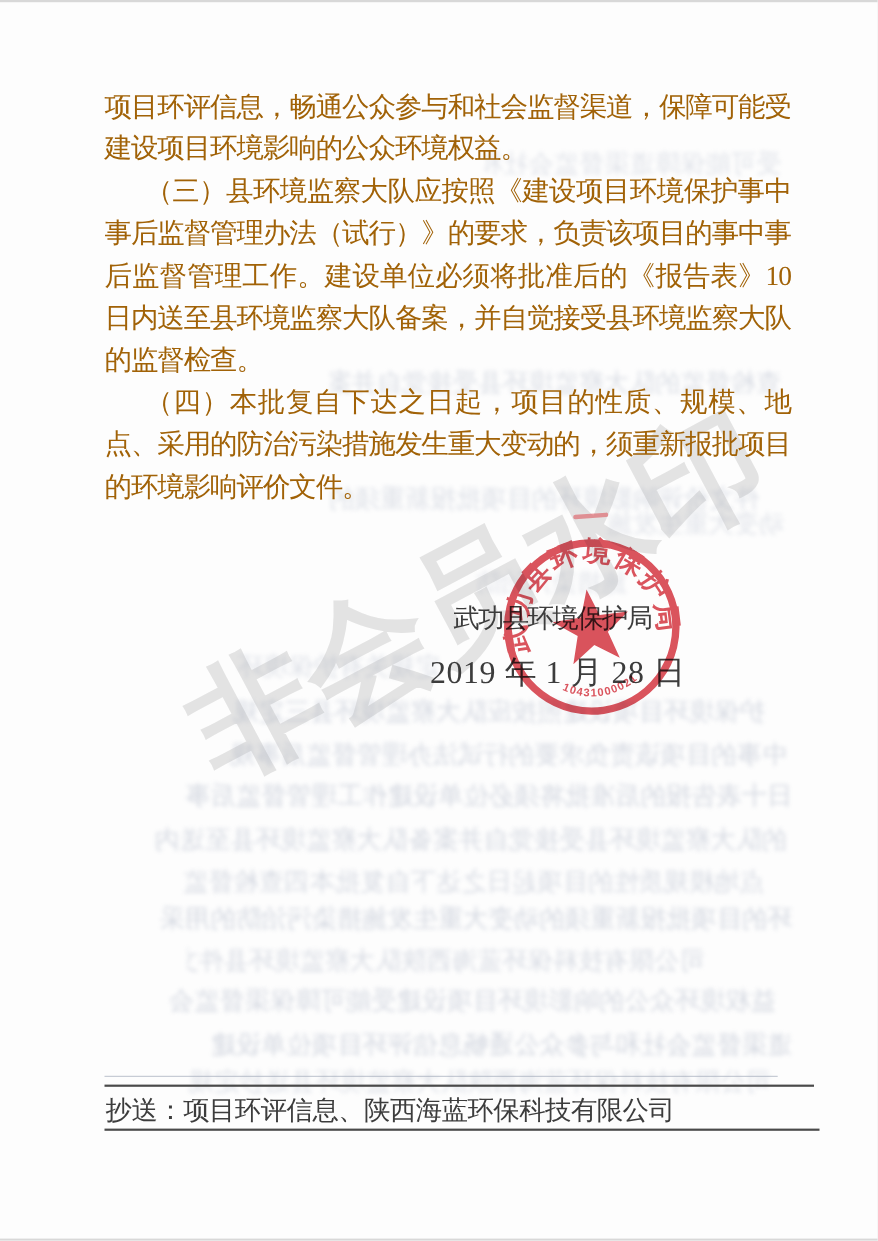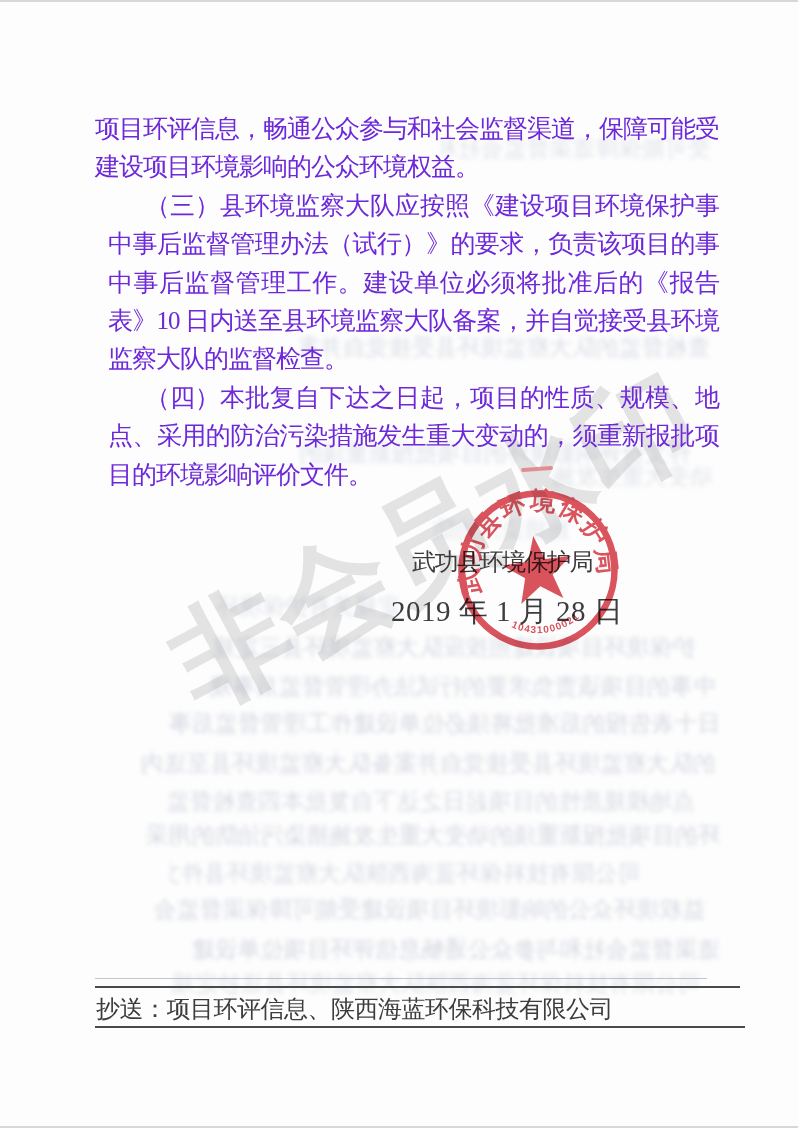--- a/index.html
+++ b/index.html
@@ -26,26 +26,26 @@
   #bleed-layer{position:absolute;inset:0;z-index:1;}
   .ghost{
     position:absolute;height:30px;line-height:30px;font-size:23px;
     color:#96a0b6;white-space:nowrap;overflow:hidden;
     transform:scaleX(-1);filter:blur(2px);
     font-family:"Liberation Serif","DejaVu Serif",serif;
   }
 
   
   .main-text{
-    position:absolute;left:95px;top:110px;width:624px;z-index:2;
-    font-size:25px;line-height:38.4px;color:#6d28d9;
+    position:absolute;left:95px;top:79px;width:624px;z-index:2;
+    font-size:25px;line-height:38.4px;color:#a16207;
     text-align:justify;text-justify:inter-ideograph;letter-spacing:-1px;
   }
   .main-text p{margin:0;}
-  .main-text p.indent{text-indent:37px;margin-left:13px;}
+  .main-text p.indent{text-indent:37px;}
 
   .sig-org{
     position:absolute;left:412px;top:546px;z-index:2;
     font-size:24px;color:#3c3c3c;letter-spacing:-1.5px;white-space:nowrap;
   }
   .sig-date{
     position:absolute;left:391px;top:592px;z-index:2;
     font-size:29px;color:#3c3c3c;letter-spacing:.5px;white-space:nowrap;
   }
 

